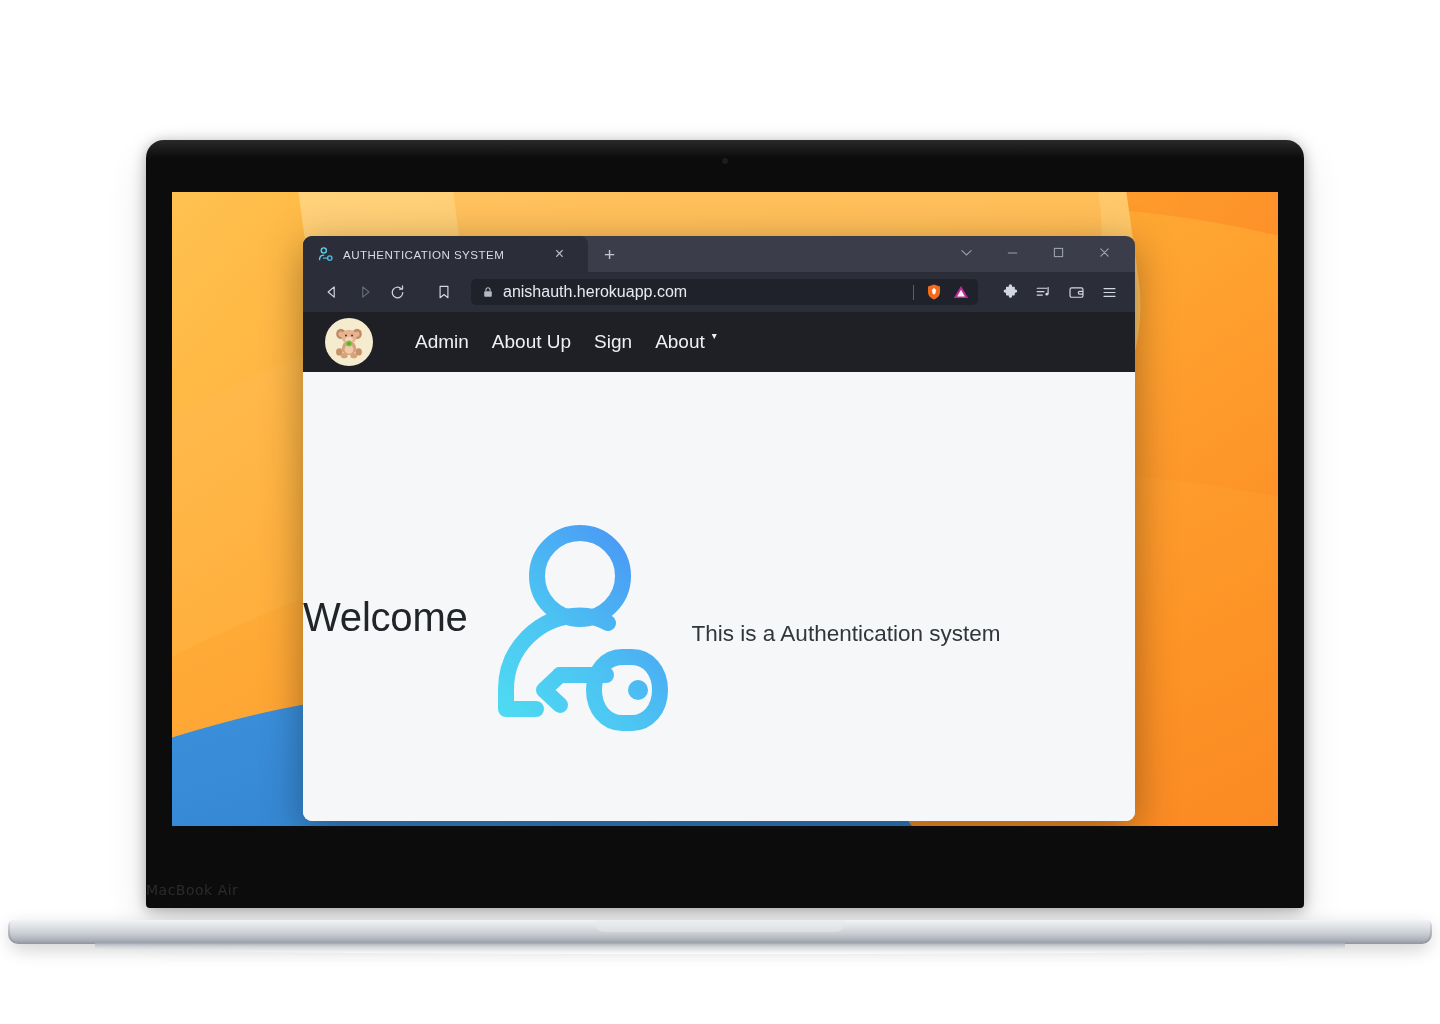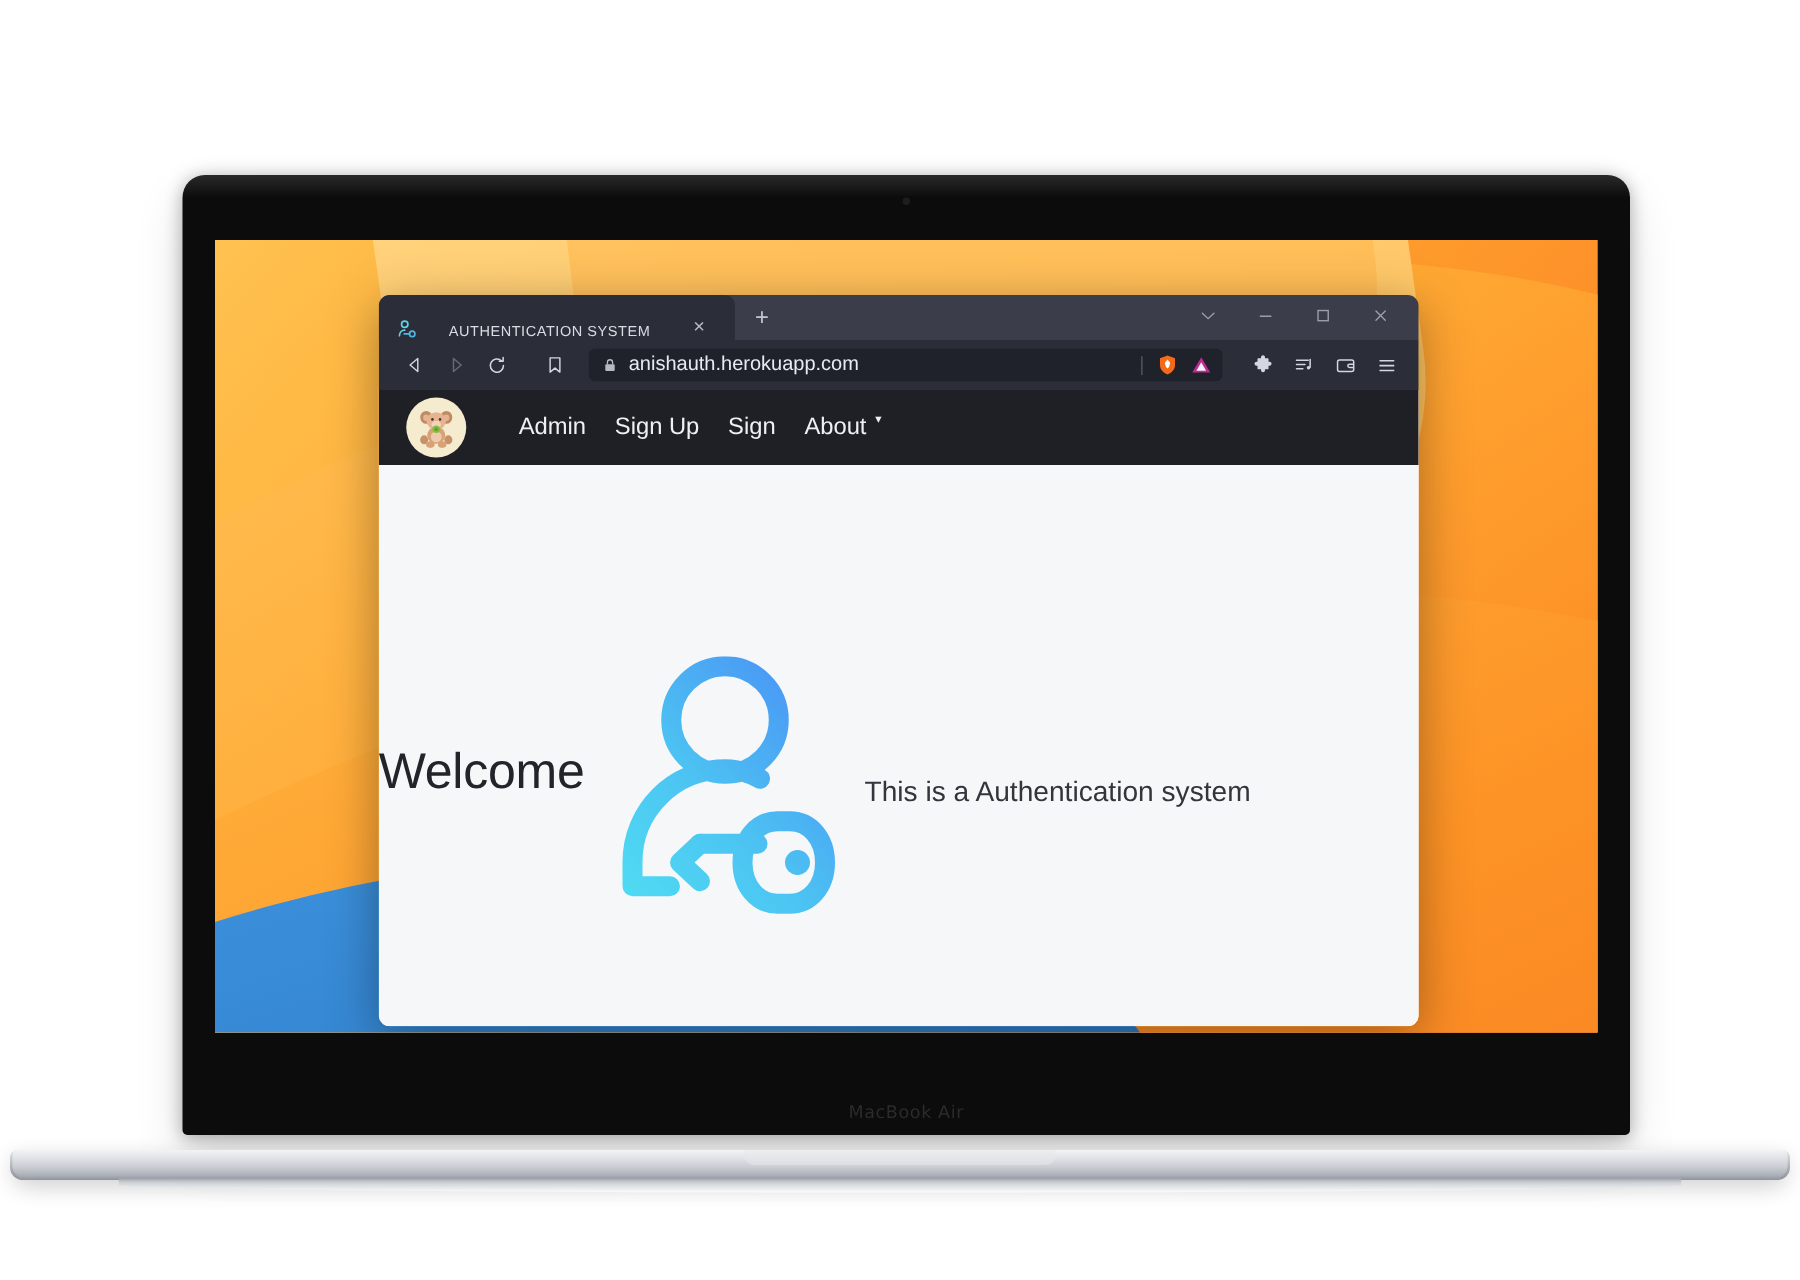--- a/index.html
+++ b/index.html
@@ -37,21 +37,20 @@
   }
   #webcam-dot {
     position:absolute;
     left:50%; top:18px; transform:translateX(-50%);
     width:6px; height:6px; border-radius:50%;
     background:#1d1d1d;
   }
   #macbook-wordmark {
     position:absolute;
     left:0; right:0; bottom:10px;
-    text-align:center;
     font-size:14px;
     letter-spacing:.5px;
     color:#2b2b2b;
     font-family:"DejaVu Sans", sans-serif;
     user-select:none;
   }
 
   
   #desktop-screen {
     position: absolute;
@@ -127,22 +126,22 @@
     background:#3b3e4a;
     display:flex; align-items:flex-end;
     padding-left:0;
     flex:0 0 36px;
   }
   #browser-tab-active {
     height:36px;
     min-width:285px;
     background:#2b2e39;
     border-radius:8px 8px 0 0;
-    display:flex; align-items:flex-end;
-    gap:25px;
+    display:flex; align-items:center;
+    gap:9px;
     padding:0 20px 0 14px;
   }
   #tab-favicon { width:17px; height:17px; flex:0 0 17px; display:block; }
   #tab-title {
     color:#d9dce3;
     font-size:11.6px;
     letter-spacing:.45px;
     white-space:nowrap;
     flex:1;
     font-family:"Liberation Sans", sans-serif;
@@ -459,21 +458,21 @@
                 <ellipse cx="15" cy="34.4" rx="3.6" ry="2.8" fill="#d8a279"></ellipse>
                 <ellipse cx="25" cy="34.4" rx="3.6" ry="2.8" fill="#d8a279"></ellipse>
               </svg>
             </div>
 
             <div id="site-nav-links">
               <a class="site-nav-link">
                 <span>Admin</span>
               </a>
               <a class="site-nav-link">
-                <span>Sign Up</span>
+                <span>About Up</span>
               </a>
               <a class="site-nav-link">
                 <span>Sign</span>
               </a>
               <a class="site-nav-link">
                 <span>About</span>
                 <span id="nav-caret-icon">▾</span>
               </a>
             </div>
           </nav>

